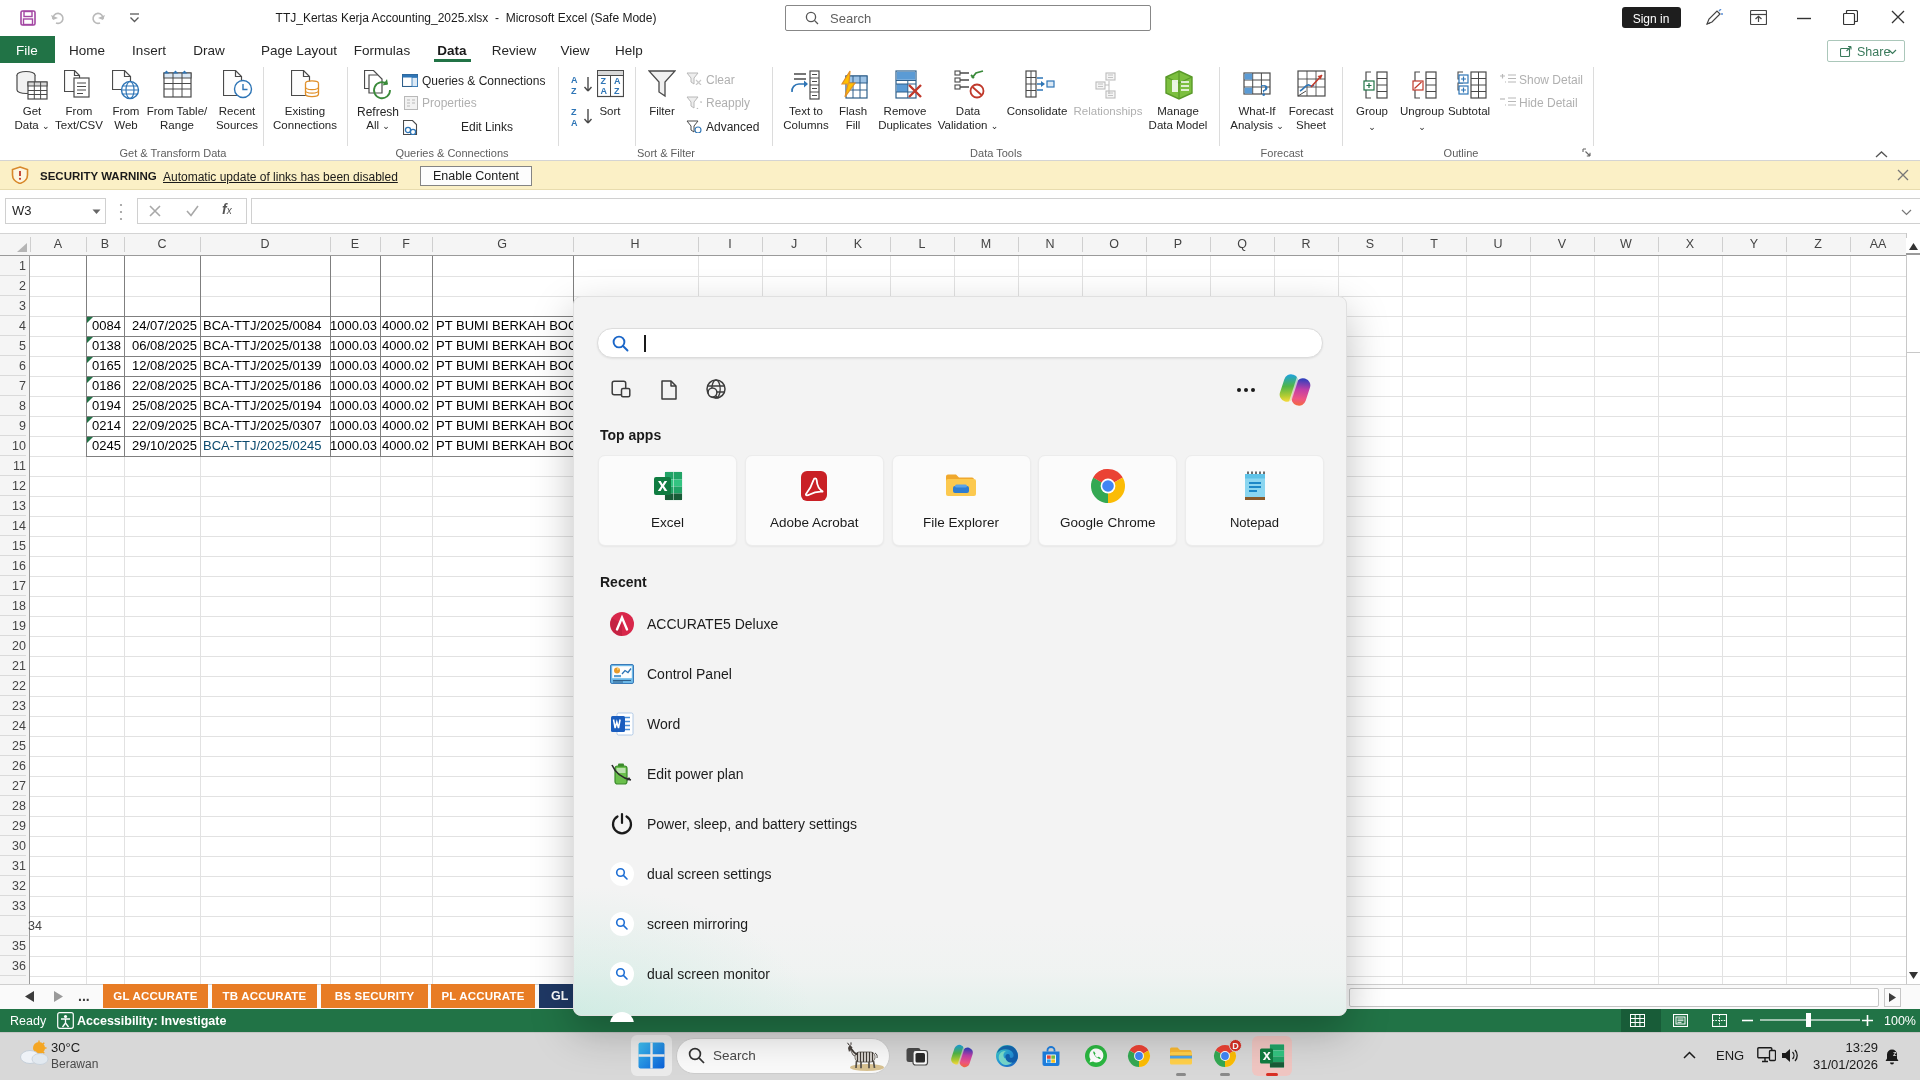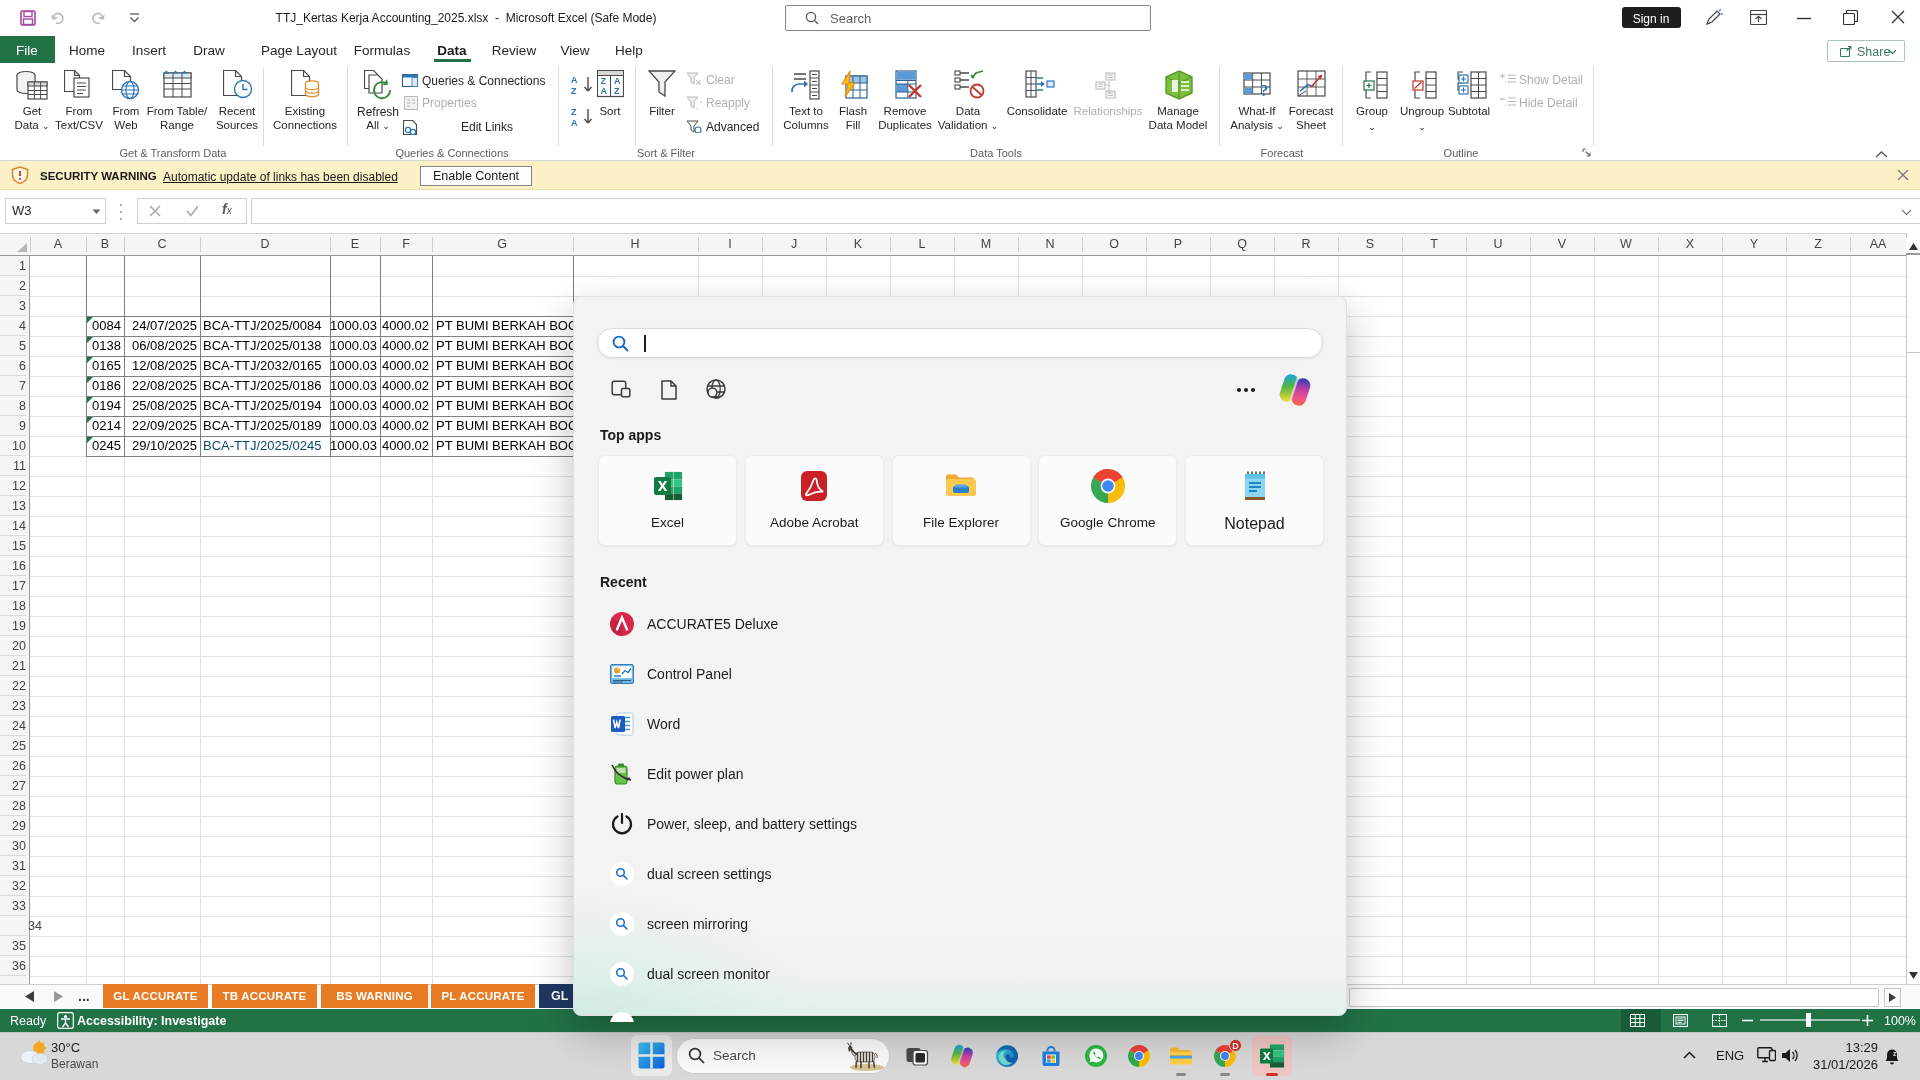--- a/index.html
+++ b/index.html
@@ -560,21 +560,21 @@
 <div style="position:absolute;left:124px;top:336px;width:73px;height:20px;text-align:right;font-size:13px;color:#000;line-height:20px;">06/08/2025</div>
 <div style="position:absolute;left:203px;top:336px;width:126px;height:20px;overflow:hidden;font-size:13px;color:#000;line-height:20px;">BCA-TTJ/2025/0138</div>
 <div style="position:absolute;left:330px;top:336px;width:47px;height:20px;text-align:right;font-size:13px;color:#000;line-height:20px;">1000.03</div>
 <div style="position:absolute;left:380px;top:336px;width:49px;height:20px;text-align:right;font-size:13px;color:#000;line-height:20px;">4000.02</div>
 <div style="position:absolute;left:436px;top:336px;width:150px;height:20px;font-size:13px;color:#000;line-height:20px;">PT BUMI BERKAH BOG</div>
 <div style="position:absolute;left:92px;top:356px;width:33px;height:20px;font-size:13px;color:#000;line-height:20px;">0165</div>
 <svg style="position:absolute;left:87px;top:357px" width="6" height="6" viewBox="0 0 6 6">
       <path d="M0 0 H6 L0 6 Z" fill="#217346"></path>
     </svg>
 <div style="position:absolute;left:124px;top:356px;width:73px;height:20px;text-align:right;font-size:13px;color:#000;line-height:20px;">12/08/2025</div>
-<div style="position:absolute;left:203px;top:356px;width:126px;height:20px;overflow:hidden;font-size:13px;color:#000;line-height:20px;">BCA-TTJ/2032/0165</div>
+<div style="position:absolute;left:203px;top:356px;width:126px;height:20px;overflow:hidden;font-size:13px;color:#000;line-height:20px;">BCA-TTJ/2025/0139</div>
 <div style="position:absolute;left:330px;top:356px;width:47px;height:20px;text-align:right;font-size:13px;color:#000;line-height:20px;">1000.03</div>
 <div style="position:absolute;left:380px;top:356px;width:49px;height:20px;text-align:right;font-size:13px;color:#000;line-height:20px;">4000.02</div>
 <div style="position:absolute;left:436px;top:356px;width:150px;height:20px;font-size:13px;color:#000;line-height:20px;">PT BUMI BERKAH BOG</div>
 <div style="position:absolute;left:92px;top:376px;width:33px;height:20px;font-size:13px;color:#000;line-height:20px;">0186</div>
 <svg style="position:absolute;left:87px;top:377px" width="6" height="6" viewBox="0 0 6 6">
       <path d="M0 0 H6 L0 6 Z" fill="#217346"></path>
     </svg>
 <div style="position:absolute;left:124px;top:376px;width:73px;height:20px;text-align:right;font-size:13px;color:#000;line-height:20px;">22/08/2025</div>
 <div style="position:absolute;left:203px;top:376px;width:126px;height:20px;overflow:hidden;font-size:13px;color:#000;line-height:20px;">BCA-TTJ/2025/0186</div>
 <div style="position:absolute;left:330px;top:376px;width:47px;height:20px;text-align:right;font-size:13px;color:#000;line-height:20px;">1000.03</div>
@@ -587,21 +587,21 @@
 <div style="position:absolute;left:124px;top:396px;width:73px;height:20px;text-align:right;font-size:13px;color:#000;line-height:20px;">25/08/2025</div>
 <div style="position:absolute;left:203px;top:396px;width:126px;height:20px;overflow:hidden;font-size:13px;color:#000;line-height:20px;">BCA-TTJ/2025/0194</div>
 <div style="position:absolute;left:330px;top:396px;width:47px;height:20px;text-align:right;font-size:13px;color:#000;line-height:20px;">1000.03</div>
 <div style="position:absolute;left:380px;top:396px;width:49px;height:20px;text-align:right;font-size:13px;color:#000;line-height:20px;">4000.02</div>
 <div style="position:absolute;left:436px;top:396px;width:150px;height:20px;font-size:13px;color:#000;line-height:20px;">PT BUMI BERKAH BOG</div>
 <div style="position:absolute;left:92px;top:416px;width:33px;height:20px;font-size:13px;color:#000;line-height:20px;">0214</div>
 <svg style="position:absolute;left:87px;top:417px" width="6" height="6" viewBox="0 0 6 6">
       <path d="M0 0 H6 L0 6 Z" fill="#217346"></path>
     </svg>
 <div style="position:absolute;left:124px;top:416px;width:73px;height:20px;text-align:right;font-size:13px;color:#000;line-height:20px;">22/09/2025</div>
-<div style="position:absolute;left:203px;top:416px;width:126px;height:20px;overflow:hidden;font-size:13px;color:#000;line-height:20px;">BCA-TTJ/2025/0189</div>
+<div style="position:absolute;left:203px;top:416px;width:126px;height:20px;overflow:hidden;font-size:13px;color:#000;line-height:20px;">BCA-TTJ/2025/0307</div>
 <div style="position:absolute;left:330px;top:416px;width:47px;height:20px;text-align:right;font-size:13px;color:#000;line-height:20px;">1000.03</div>
 <div style="position:absolute;left:380px;top:416px;width:49px;height:20px;text-align:right;font-size:13px;color:#000;line-height:20px;">4000.02</div>
 <div style="position:absolute;left:436px;top:416px;width:150px;height:20px;font-size:13px;color:#000;line-height:20px;">PT BUMI BERKAH BOG</div>
 <div style="position:absolute;left:92px;top:436px;width:33px;height:20px;font-size:13px;color:#000;line-height:20px;">0245</div>
 <svg style="position:absolute;left:87px;top:437px" width="6" height="6" viewBox="0 0 6 6">
       <path d="M0 0 H6 L0 6 Z" fill="#217346"></path>
     </svg>
 <div style="position:absolute;left:124px;top:436px;width:73px;height:20px;text-align:right;font-size:13px;color:#000;line-height:20px;">29/10/2025</div>
 <div style="position:absolute;left:203px;top:436px;width:126px;height:20px;overflow:hidden;font-size:13px;color:#0c4a6e;line-height:20px;">BCA-TTJ/2025/0245</div>
 <div style="position:absolute;left:330px;top:436px;width:47px;height:20px;text-align:right;font-size:13px;color:#000;line-height:20px;">1000.03</div>
@@ -622,21 +622,21 @@
     </svg>
 <svg style="position:absolute;left:54px;top:991px" width="9" height="11" viewBox="0 0 9 11">
       <path d="M0 0 L9 5.5 L0 11 Z" fill="#9a9a9a"></path>
     </svg>
 <div style="position:absolute;left:78px;top:988px;font-size:14px;color:#3c3c3c;white-space:nowrap;"><b>...</b></div>
 <div style="position:absolute;left:103px;top:984px;width:105px;height:24px;background:#e87c25;"></div>
 <div style="position:absolute;left:103px;top:984px;width:105px;height:24px;font-size:11.5px;font-weight:bold;color:#fff;text-align:center;line-height:24px;letter-spacing:0.2px;">GL ACCURATE</div>
 <div style="position:absolute;left:212px;top:984px;width:105px;height:24px;background:#e87c25;"></div>
 <div style="position:absolute;left:212px;top:984px;width:105px;height:24px;font-size:11.5px;font-weight:bold;color:#fff;text-align:center;line-height:24px;letter-spacing:0.2px;">TB ACCURATE</div>
 <div style="position:absolute;left:321px;top:984px;width:107px;height:24px;background:#e87c25;"></div>
-<div style="position:absolute;left:321px;top:984px;width:107px;height:24px;font-size:11.5px;font-weight:bold;color:#fff;text-align:center;line-height:24px;letter-spacing:0.2px;">BS WARNING</div>
+<div style="position:absolute;left:321px;top:984px;width:107px;height:24px;font-size:11.5px;font-weight:bold;color:#fff;text-align:center;line-height:24px;letter-spacing:0.2px;">BS SECURITY</div>
 <div style="position:absolute;left:431px;top:984px;width:104px;height:24px;background:#e87c25;"></div>
 <div style="position:absolute;left:431px;top:984px;width:104px;height:24px;font-size:11.5px;font-weight:bold;color:#fff;text-align:center;line-height:24px;letter-spacing:0.2px;">PL ACCURATE</div>
 <div style="position:absolute;left:539px;top:984px;width:40px;height:24px;background:#1f3864;"></div>
 <div style="position:absolute;left:551px;top:989px;font-size:12.5px;color:#fff;white-space:nowrap;"><b>GL</b></div>
 <div style="position:absolute;left:1349px;top:988px;width:530px;height:19px;background:#fff;border:1px solid #c6c6c6;border-radius:2px;"></div>
 <div style="position:absolute;left:1884px;top:988px;width:17px;height:19px;background:#fafafa;border:1px solid #c6c6c6;"></div>
 <svg style="position:absolute;left:1889px;top:993px" width="7" height="9" viewBox="0 0 7 9">
       <path d="M0 0 L7 4.5 L0 9 Z" fill="#3c3c3c"></path>
     </svg>
 <div style="position:absolute;left:0px;top:1009px;width:1920px;height:23px;background:#217346;"></div>
@@ -859,21 +859,21 @@
 <div style="position:absolute;left:600px;top:427px;font-size:14px;color:#1a1a1a;white-space:nowrap;"><b>Top apps</b></div>
 <div style="position:absolute;left:598.0px;top:455px;width:139px;height:91px;background:#fbfbfb;border:1px solid #ececec;border-radius:7px;box-shadow:0 1px 2px rgba(0,0,0,0.05);"></div>
 <div style="position:absolute;left:598.0px;top:515px;width:139px;text-align:center;font-size:13.5px;color:#1a1a1a;">Excel</div>
 <div style="position:absolute;left:744.75px;top:455px;width:139px;height:91px;background:#fbfbfb;border:1px solid #ececec;border-radius:7px;box-shadow:0 1px 2px rgba(0,0,0,0.05);"></div>
 <div style="position:absolute;left:744.75px;top:515px;width:139px;text-align:center;font-size:13.5px;color:#1a1a1a;">Adobe Acrobat</div>
 <div style="position:absolute;left:891.5px;top:455px;width:139px;height:91px;background:#fbfbfb;border:1px solid #ececec;border-radius:7px;box-shadow:0 1px 2px rgba(0,0,0,0.05);"></div>
 <div style="position:absolute;left:891.5px;top:515px;width:139px;text-align:center;font-size:13.5px;color:#1a1a1a;">File Explorer</div>
 <div style="position:absolute;left:1038.25px;top:455px;width:139px;height:91px;background:#fbfbfb;border:1px solid #ececec;border-radius:7px;box-shadow:0 1px 2px rgba(0,0,0,0.05);"></div>
 <div style="position:absolute;left:1038.25px;top:515px;width:139px;text-align:center;font-size:13.5px;color:#1a1a1a;">Google Chrome</div>
 <div style="position:absolute;left:1185.0px;top:455px;width:139px;height:91px;background:#fbfbfb;border:1px solid #ececec;border-radius:7px;box-shadow:0 1px 2px rgba(0,0,0,0.05);"></div>
-<div style="position:absolute;left:1185.0px;top:515px;width:139px;text-align:center;font-size:16px;color:#1a1a1a;">Notepad</div>
+<div style="position:absolute;left:1185.0px;top:515px;width:139px;text-align:center;font-size:13px;color:#1a1a1a;">Notepad</div>
 <svg style="position:absolute;left:650.5px;top:469px" width="34" height="34" viewBox="0 0 34 34">
       <rect x="14" y="3" width="17" height="28" rx="1.5" fill="#fff" stroke="#b8d8c8" stroke-width="0.5"></rect>
       <rect x="14" y="3" width="17" height="7.5" fill="#21a366"></rect>
       <rect x="14" y="10.5" width="17" height="7" fill="#33c481"></rect>
       <rect x="14" y="17.5" width="17" height="7" fill="#21a366"></rect>
       <rect x="14" y="24.5" width="17" height="6.5" fill="#185c37"></rect>
       <rect x="22" y="3" width="0.8" height="28" fill="#fff" opacity="0.6"></rect>
       <rect x="3" y="8" width="17" height="18" rx="2" fill="#107c41"></rect>
       <path d="M7 12 l3.2 5 l-3.4 5 h2.8 l2 -3.4 l2 3.4 h2.8 l-3.4 -5 l3.2 -5 h-2.7 l-1.9 3.3 l-1.9 -3.3 Z" fill="#fff"></path>
     </svg>

